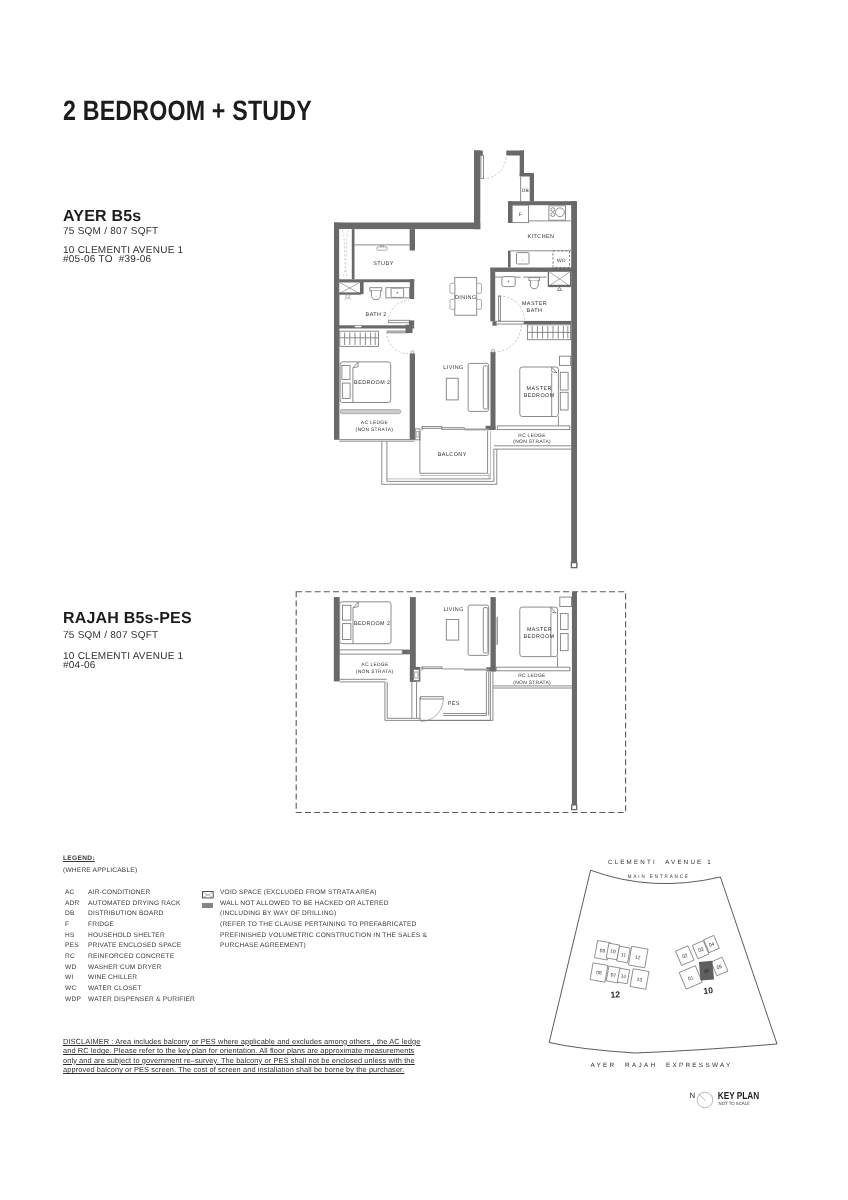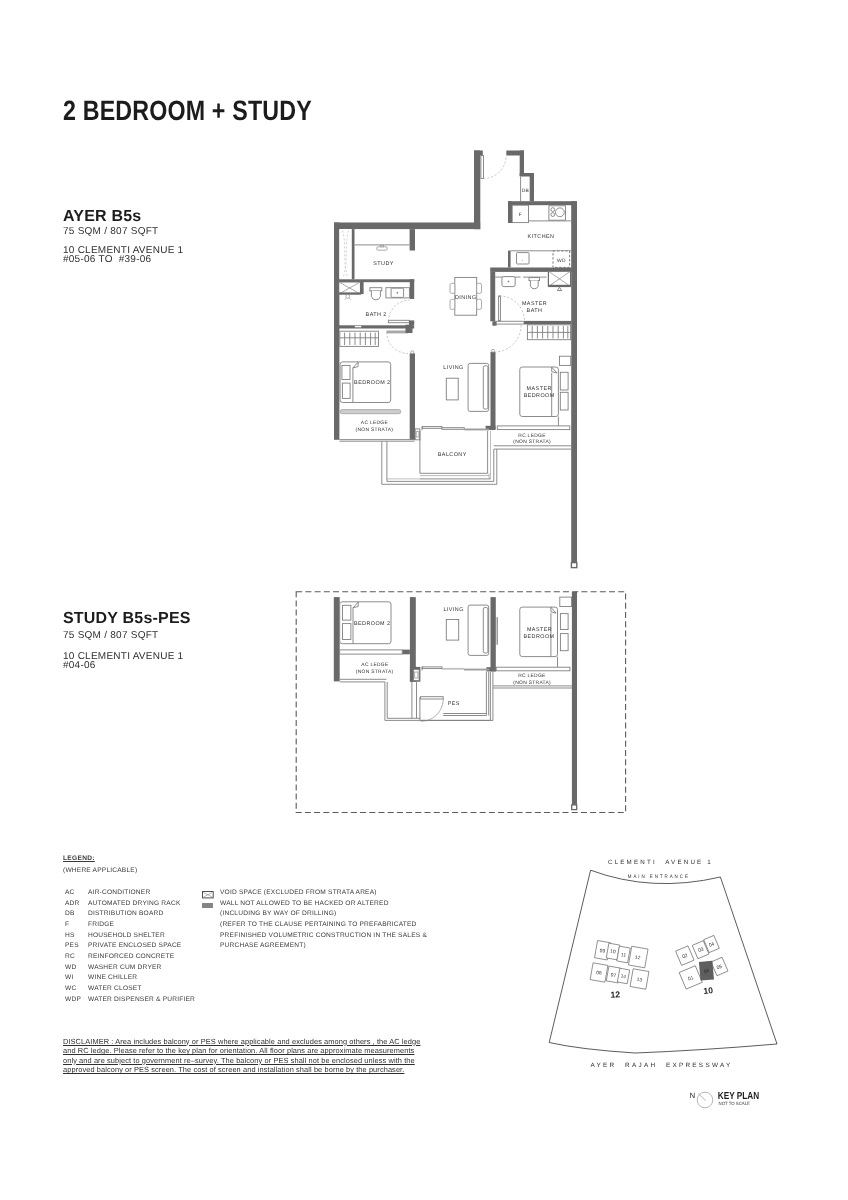--- a/index.html
+++ b/index.html
@@ -19,21 +19,21 @@
 <div id="page">
 
   <div class="abs" id="title">2 BEDROOM + STUDY</div>
 
   <div class="abs typehead" style="left:63px;top:208.3px;">AYER B5s</div>
 
   <div class="abs small" style="left:63px;top:226.3px;">75 SQM / 807 SQFT</div>
 
   <div class="abs small" style="left:63px;top:245.5px;line-height:9.4px;">10 CLEMENTI AVENUE 1<br>#05-06 TO&nbsp;&nbsp;#39-06</div>
 
-  <div class="abs typehead" style="left:63px;top:610px;">STUDY B5s-PES</div>
+  <div class="abs typehead" style="left:63px;top:610px;">RAJAH B5s-PES</div>
 
   <div class="abs small" style="left:63px;top:630px;">75 SQM / 807 SQFT</div>
 
   <div class="abs small" style="left:63px;top:651.5px;line-height:9.4px;">10 CLEMENTI AVENUE 1<br>#04-06</div>
 
   <div class="abs legend" style="left:63px;top:855px;">
     <div style="font-weight:bold;text-decoration:underline;letter-spacing:0.3px;">LEGEND:</div>
     <div style="margin-top:4.5px;">(WHERE APPLICABLE)</div>
   </div>
 

